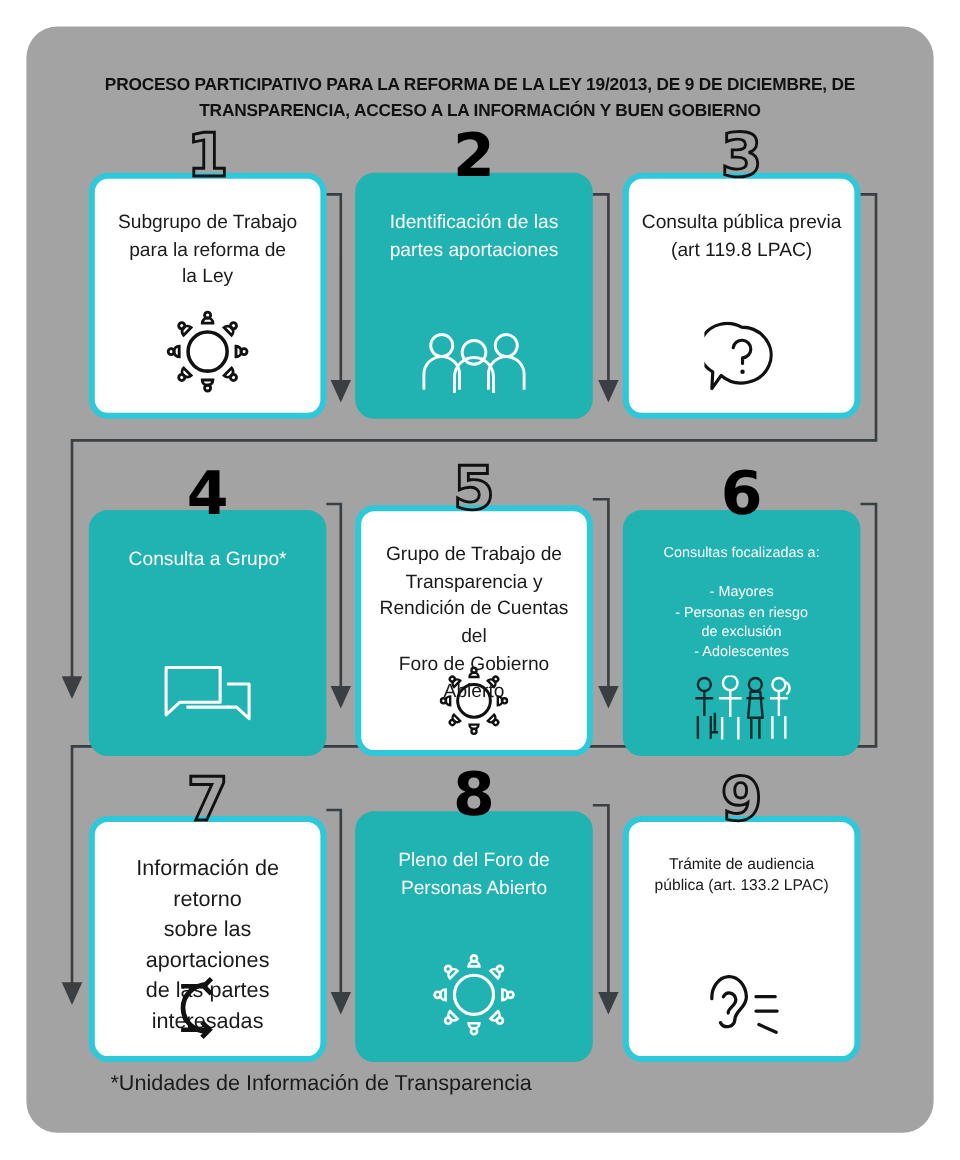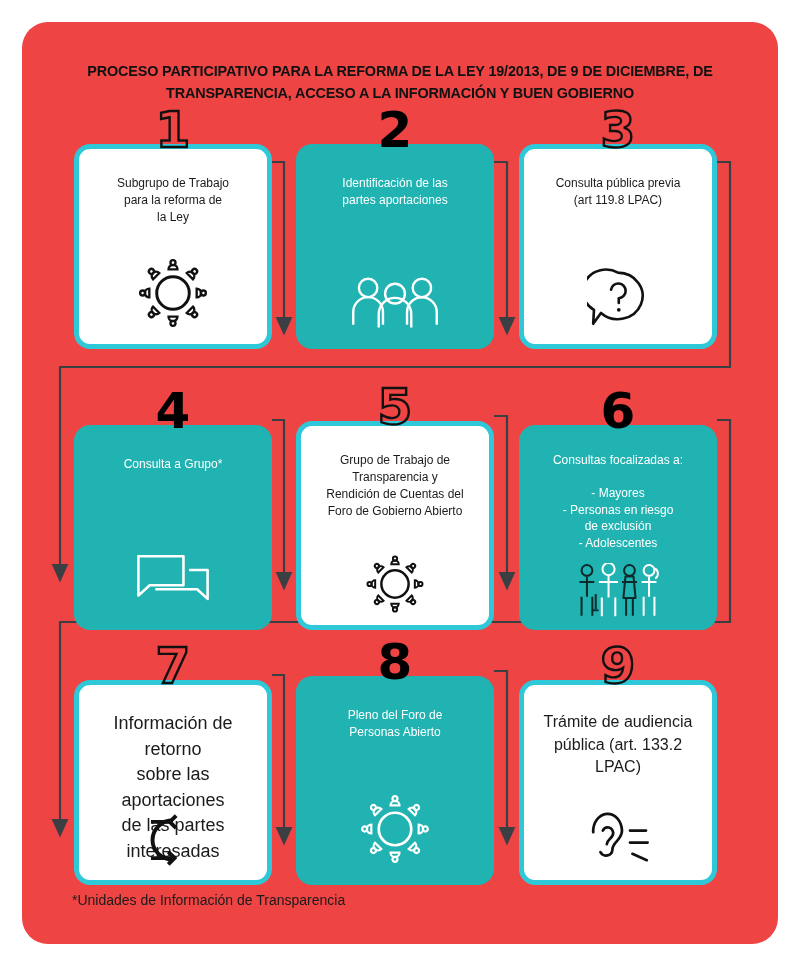--- a/index.html
+++ b/index.html
@@ -6,21 +6,21 @@
   body {
     width: 800px; height: 967px;
     background: #ffffff;
     font-family: "Liberation Sans", sans-serif;
     overflow: hidden;
   }
   #panel {
     position: absolute;
     left: 22px; top: 22px;
     width: 756px; height: 922px;
-    background: #ef4444;
+    background: #a3a3a3;
     border-radius: 26px;
   }
   #title {
     position: absolute;
     left: 30px; top: 38px;
     width: 696px;
     text-align: center;
     font-size: 14.4px;
     font-weight: bold;
     color: #111111;
@@ -63,43 +63,43 @@
     position: absolute;
     left: 0; right: 0; top: 0; bottom: 0;
     display: flex;
     flex-direction: column;
     align-items: center;
     padding-top: 26px;
   }
   .card-text {
     width: 100%;
     text-align: center;
-    font-size: 12px;
+    font-size: 16px;
     line-height: 1.42;
     padding: 0 8px;
     white-space: pre-line;
   }
   .card.white .card-text { color: #1b1b1b; }
   .card.teal  .card-text { color: #ffffff; }
   .icon-wrap {
     position: absolute;
     left: 0; right: 0;
     bottom: 14px;
     display: flex;
     justify-content: center;
     align-items: flex-end;
     height: 74px;
   }
   .icon-wrap svg { display: block; }
 
   #footnote {
     position: absolute;
-    left: 50px;
+    left: 70px;
     top: 870px;
-    font-size: 14px;
+    font-size: 18px;
     color: #1b1b1b;
   }
 </style>
 </head>
 <body>
 
 <div id="panel">
 
   <div id="title">PROCESO PARTICIPATIVO PARA LA REFORMA DE LA LEY 19/2013, DE 9 DE DICIEMBRE, DE TRANSPARENCIA, ACCESO A LA INFORMACIÓN Y BUEN GOBIERNO</div>
 
@@ -367,21 +367,21 @@
               <path d="M-6,6 a6,6 0 0 1 12,0 z"></path>
             </g>
         </g>
       </svg>
     </div>
   </div>
 
   <div class="card white" style="left:497px; top:658px; width:198px; height:205px;">
     <div class="num outline">9</div>
     <div class="card-body">
-      <div class="card-text" style="font-size:16px;">Trámite de audiencia
+      <div class="card-text" style="font-size:13px;">Trámite de audiencia
 pública (art. 133.2 LPAC)</div>
     </div>
     <div class="icon-wrap">
       <svg width="72" height="58" viewBox="0 0 90 72" fill="none" stroke="#111" stroke-width="3.4" stroke-linecap="round" stroke-linejoin="round">
         <path d="M14,30 a18,22 0 0 1 36,-2 c0,12 -12,14 -12,24 a8,8 0 0 1 -15,3"></path>
         <path d="M26,28 a7,8 0 0 1 13,3 c0,7 -8,8 -8,14"></path>
         <path d="M60,28 h20 M60,43 h22 M63,57 l18,8"></path>
       </svg>
     </div>
   </div>

